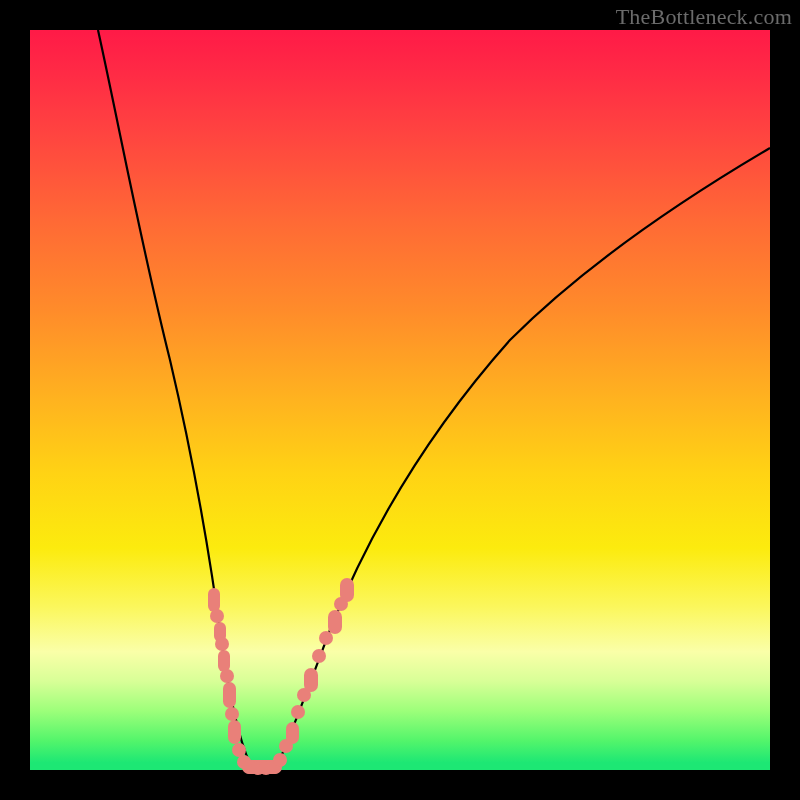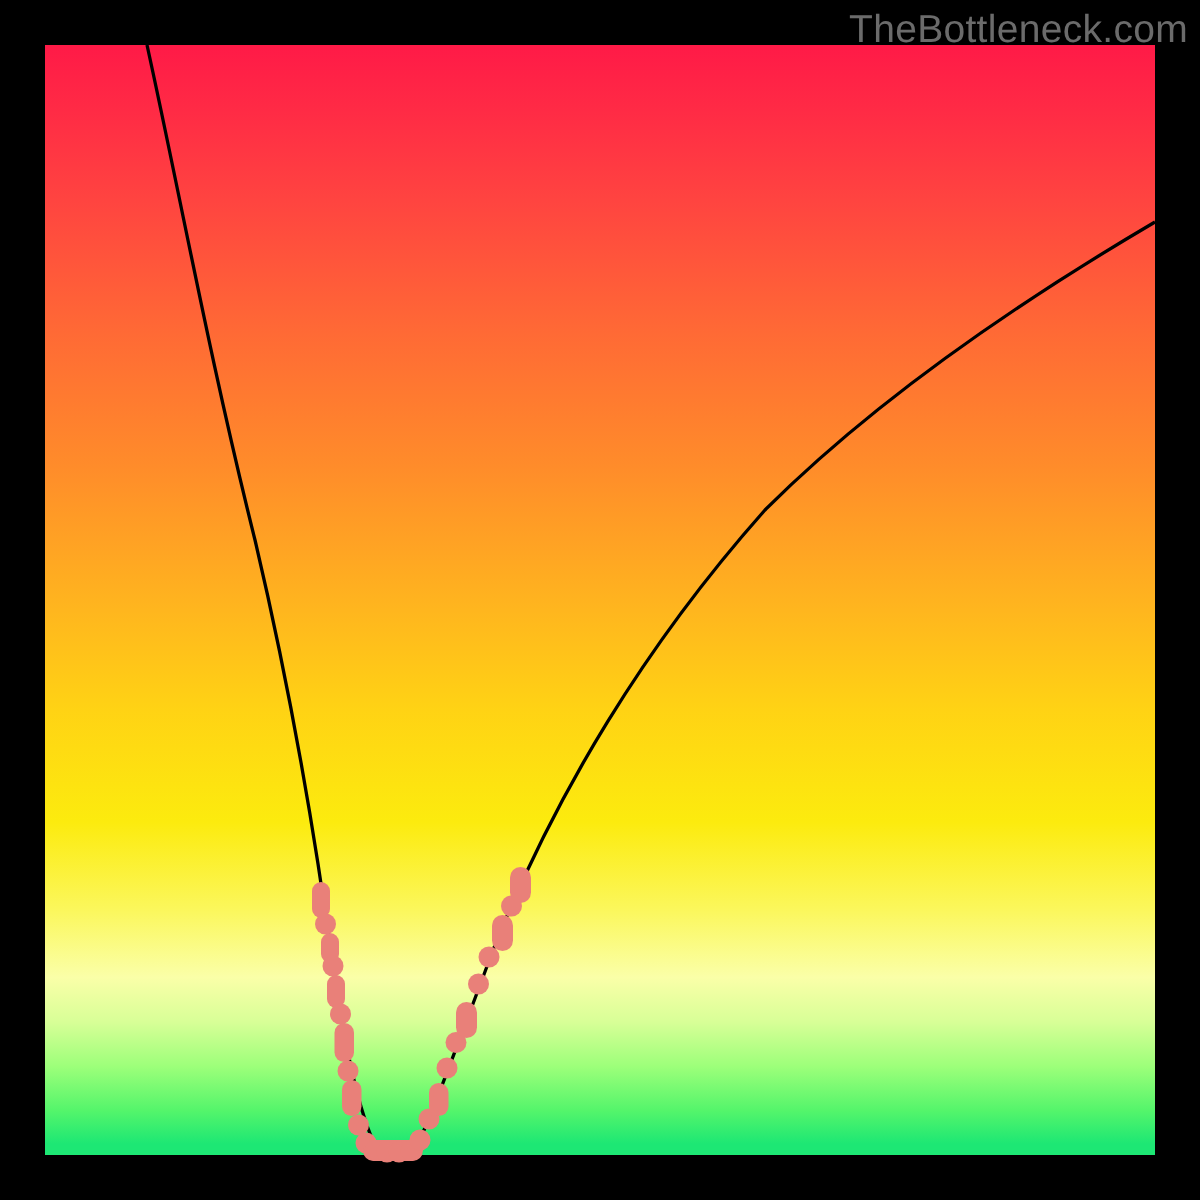--- a/index.html
+++ b/index.html
@@ -44,25 +44,26 @@
       #9dff7a 92%,
       #54f56b 96%,
       #1de774 99%,
       #1de774 100%
     );
   }
   .watermark {
     position: absolute;
     top: 4px;
     right: 8px;
-    font-size: 26px;
+    font-size: 22px;
     font-weight: 500;
     color: #6b6b6b;
     letter-spacing: 0.2px;
     user-select: none;
+    font-family: Liberation Serif, serif;
   }
   svg.curves {
     position: absolute;
     left: 0; top: 0;
     width: 740px;
     height: 740px;
     overflow: visible;
   }
   .curve {
     fill: none;

